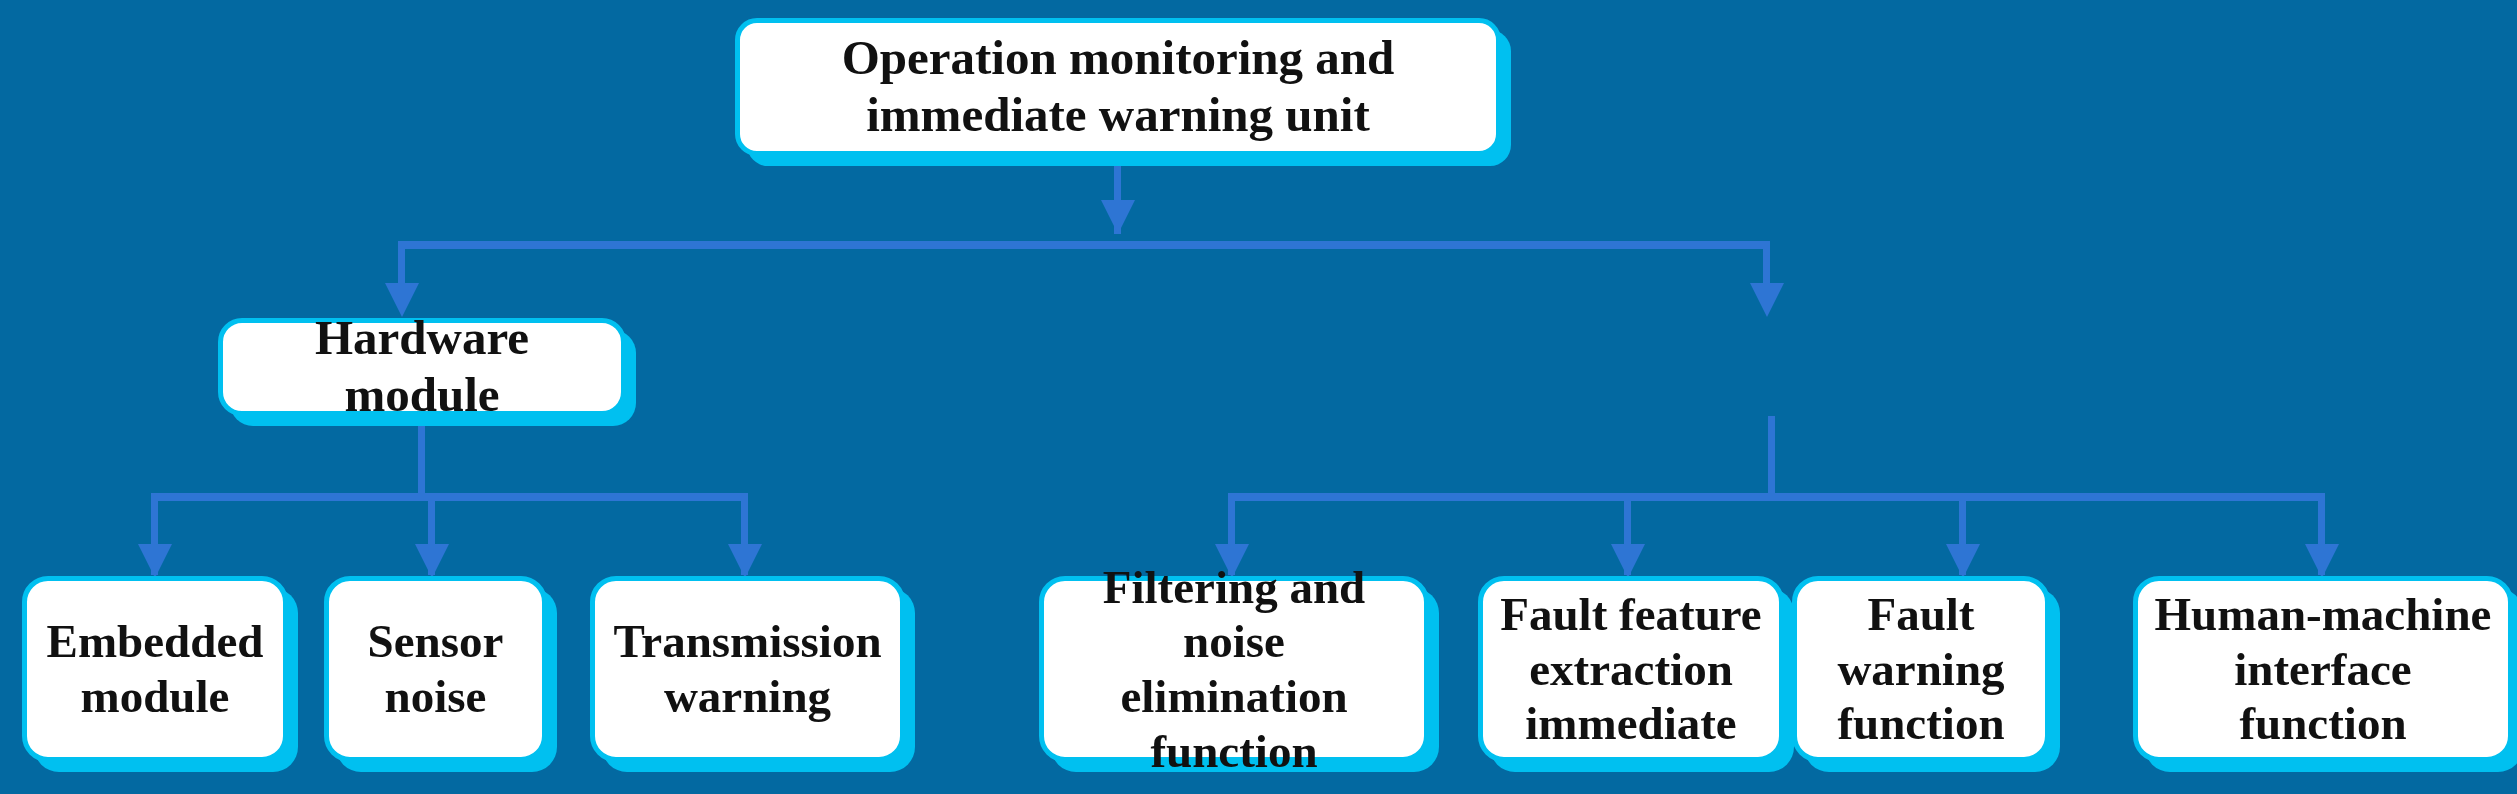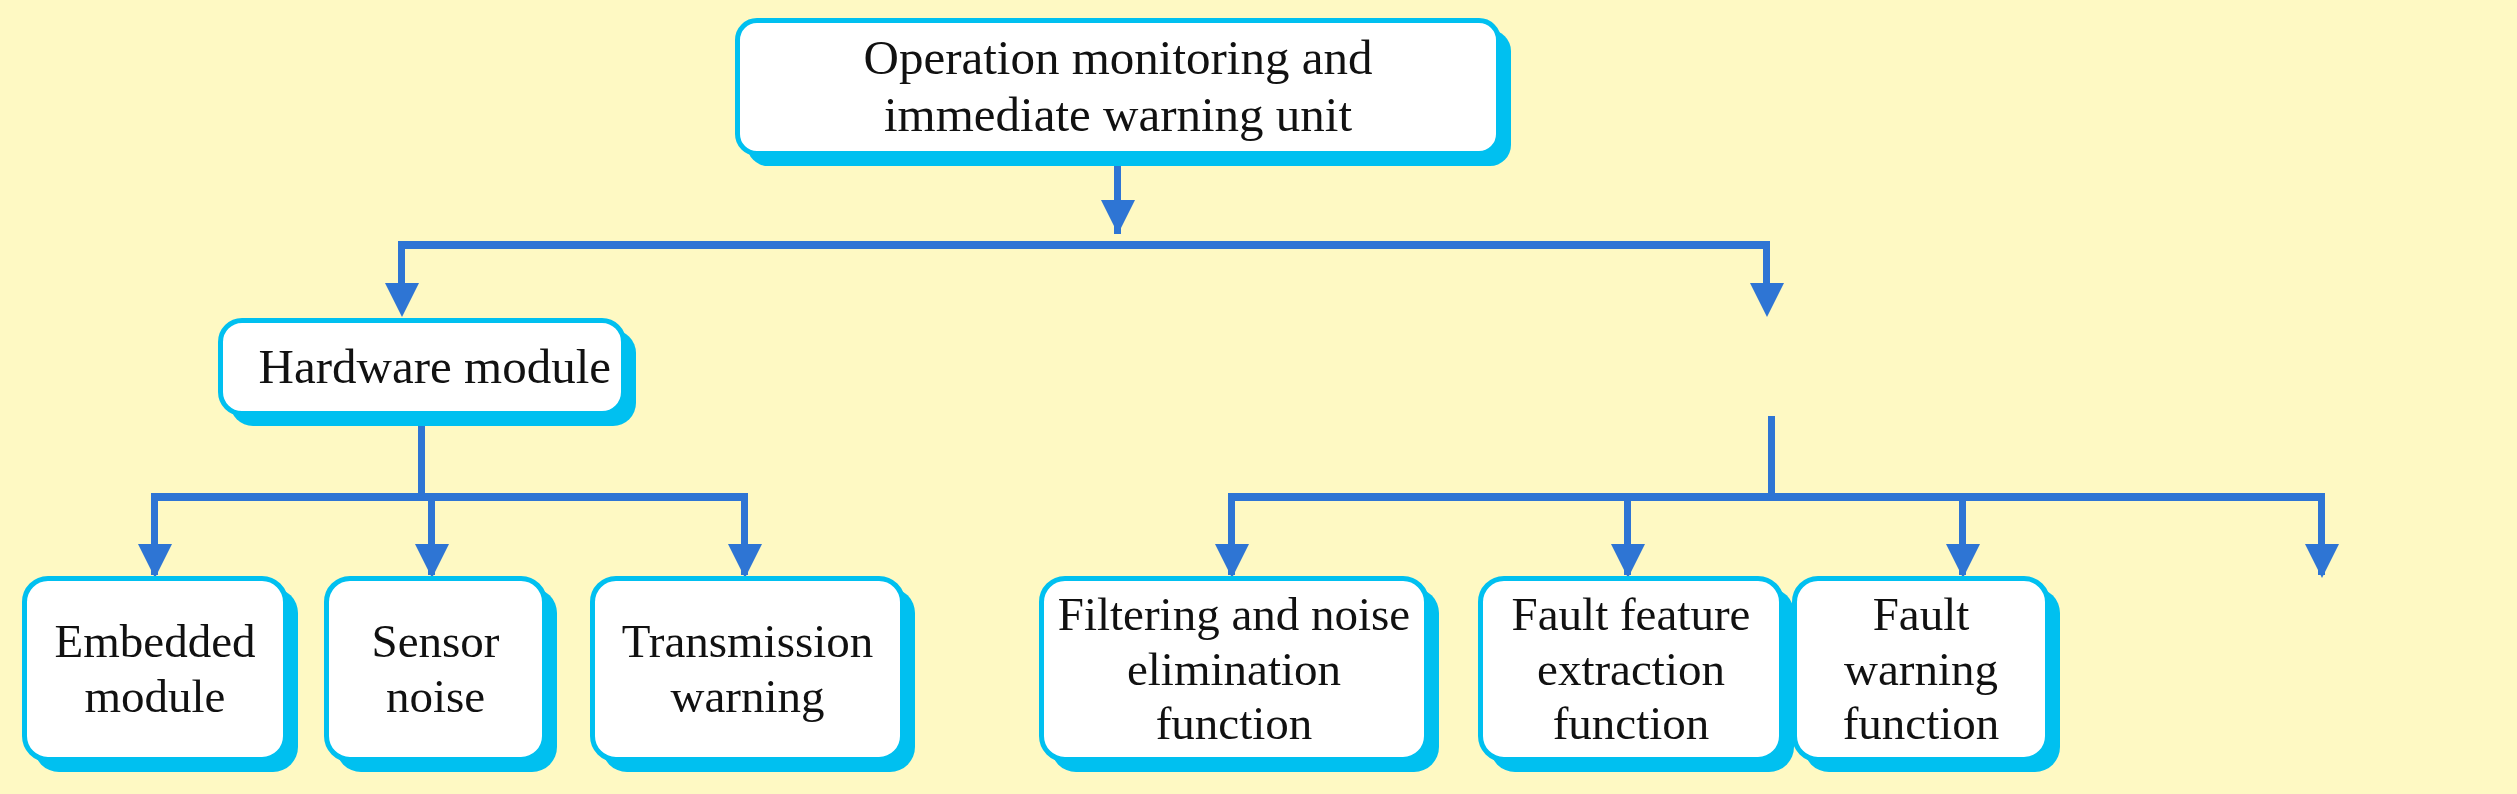--- a/index.html
+++ b/index.html
@@ -103,21 +103,21 @@
   #drop-extraction  { left: 1624px; top: 493px; height: 82px; }
   #arrow-extraction { left: 1611px; top: 544px; }
   #drop-warning     { left: 1959px; top: 493px; height: 82px; }
   #arrow-warning    { left: 1946px; top: 544px; }
   #drop-hmi         { left: 2318px; top: 493px; height: 82px; }
   #arrow-hmi        { left: 2305px; top: 544px; }
 </style>
 </head>
 <body>
 
-<div id="diagram" style="background: #fef9c3;">
+<div id="diagram" style="background: #0369a1; font-weight: bold;">
 
   <div class="conn v" id="stem-root" style="background: rgb(46, 117, 212);"></div>
   <div class="arrow" id="arrow-root" style="border-top-color: rgb(46, 117, 212);"></div>
   <div class="conn h" id="bus-1" style="background: rgb(46, 117, 212);"></div>
 
   <div class="conn v" id="drop-hw" style="background: rgb(46, 117, 212);"></div>
   <div class="arrow" id="arrow-hw" style="border-top-color: rgb(46, 117, 212);"></div>
 
   <div class="conn v" id="drop-sw" style="background: rgb(46, 117, 212);"></div>
   <div class="arrow" id="arrow-sw" style="border-top-color: rgb(46, 117, 212);"></div>
@@ -176,23 +176,27 @@
 
   <div class="node leaf" id="node-filtering" style="--accent: #00c0f0; background: rgb(255, 255, 255); color: rgb(17, 17, 17);">
     <span class="label">Filtering and noise
 elimination
 function</span>
   </div>
 
   <div class="node leaf" id="node-extraction" style="--accent: #00c0f0; background: rgb(255, 255, 255); color: rgb(17, 17, 17);">
     <span class="label">Fault feature
 extraction
-function</span>
+immediate</span>
   </div>
 
   <div class="node leaf" id="node-warning" style="--accent: #00c0f0; background: rgb(255, 255, 255); color: rgb(17, 17, 17);">
     <span class="label">Fault
 warning
 function</span>
   </div>
 
+  <div class="node leaf" id="node-hmi" style="--accent: #00c0f0; background: rgb(255, 255, 255); color: rgb(17, 17, 17);">
+    <span class="label">Human-machine
+interface function</span>
+  </div>
 
 </div>
 
 </body></html>

